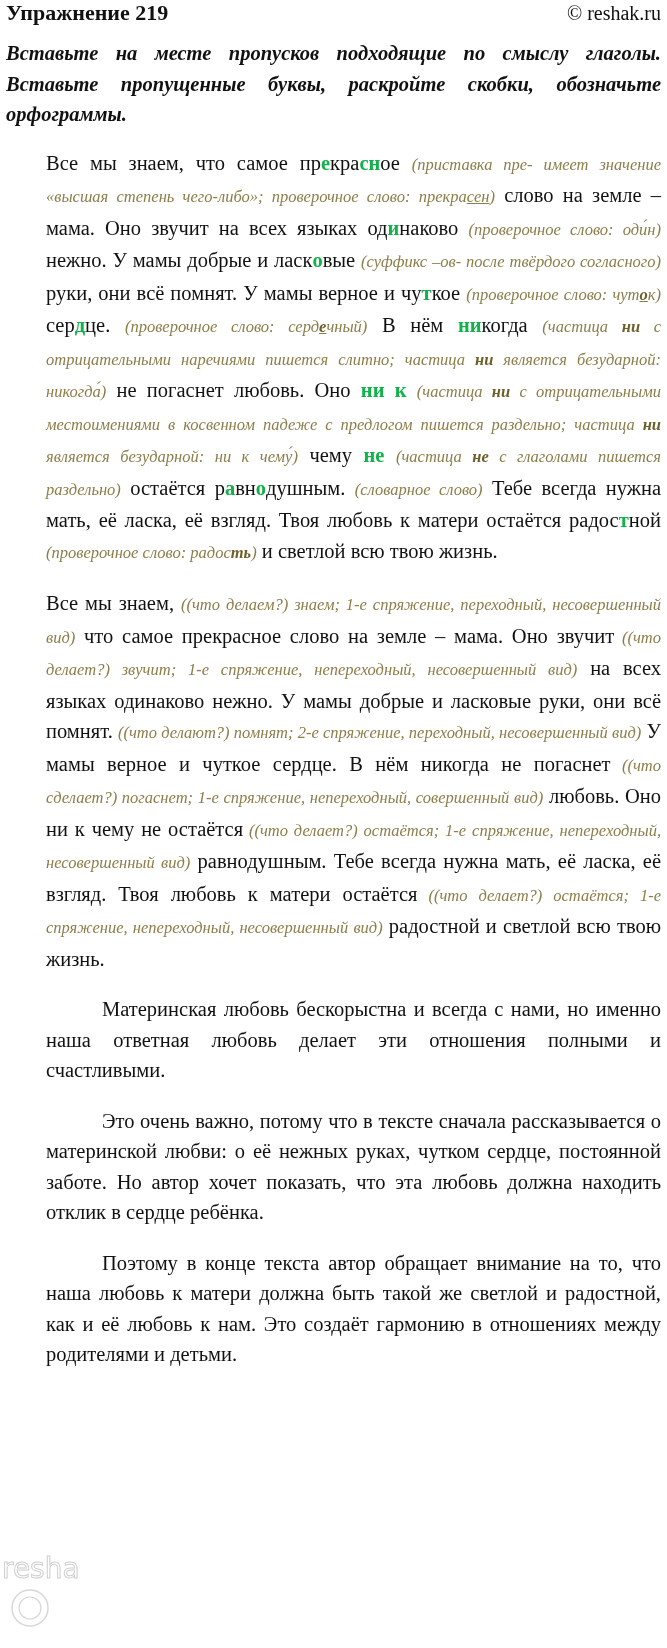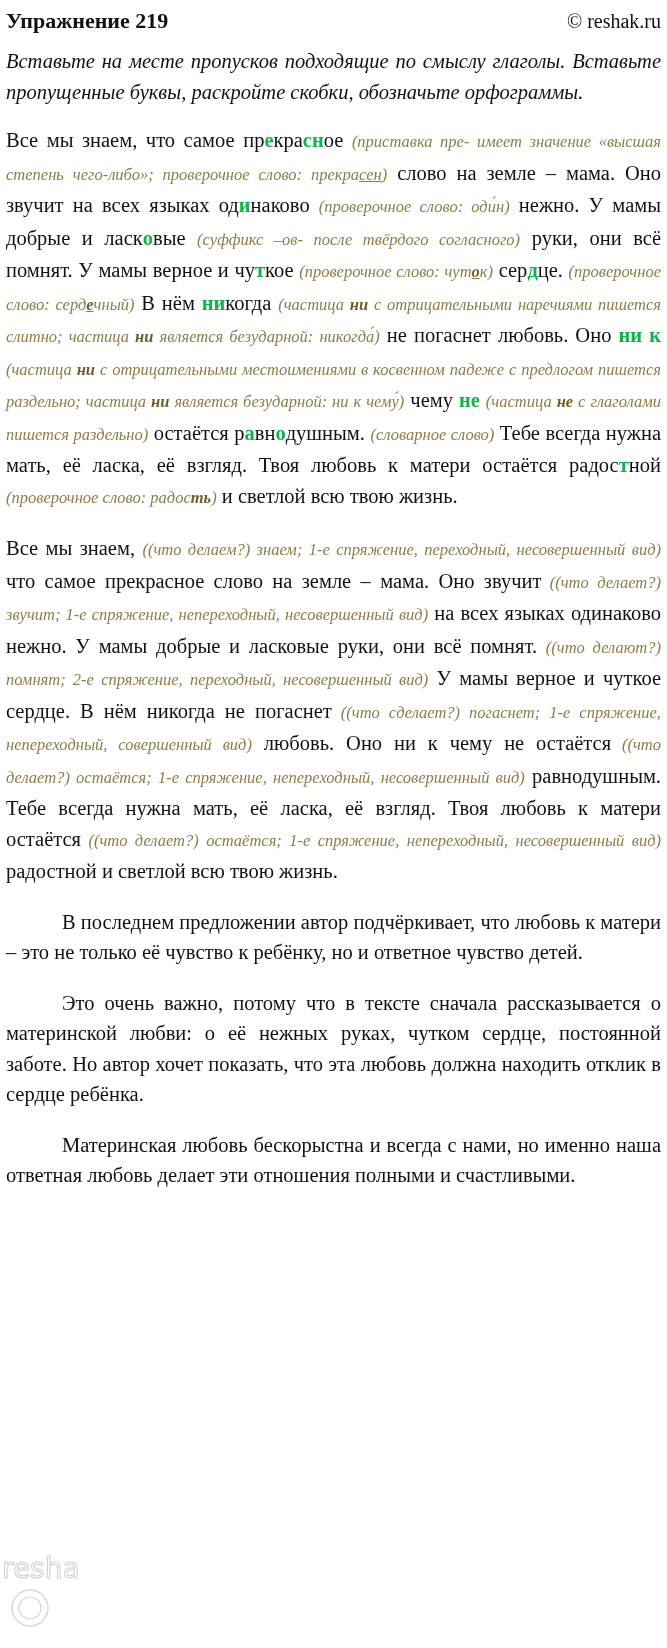--- a/index.html
+++ b/index.html
@@ -4,30 +4,30 @@
 <style>
   html, body { margin: 0; padding: 0; background: #ffffff; }
   body {
     width: 667px;
     height: 1648px;
     overflow: hidden;
     position: relative;
     font-family: "Liberation Serif", serif;
     color: #111111;
   }
-  .page { padding: 8px 6px 0 6px; }
+  .page { padding: 0 6px 0 6px; }
   .header {
     display: flex; justify-content: space-between; align-items: baseline;
     height: 30px; padding-top: 0;
   }
   .title { font-weight: bold; font-size: 22px; letter-spacing: 0; }
   .site { font-size: 20px; }
   p { margin: 0; text-align: justify; font-size: 20.5px; line-height: 30.5px; }
-  .task { font-style: italic; margin-top: 10px; }
-  .block { margin-top: 20px; }
+  .task { font-style: italic; margin-top: 10px; font-weight: bold; }
+  .block { margin-top: 20px; margin-left: 40px; }
   .note { font-style: italic; color: #8c7d4a; font-size: 16.5px; }
   .note b { font-weight: bold; color: #6e5f2a; }
   .note u { text-decoration: underline; }
   .g { color: #11b24a; font-weight: bold; }
   .verb { }
   .indent { text-indent: 56px; }
   .watermark {
     position: absolute; left: 0; top: 1548px; width: 80px; height: 100px;
     pointer-events: none;
   }
@@ -42,23 +42,23 @@
   </div>
 
   <p class="task" style="margin-top:8px;">Вставьте на месте пропусков подходящие по смыслу глаголы. Вставьте пропущенные буквы, раскройте скобки, обозначьте орфограммы.</p>
 
   <p class="block" style="margin-top:18px;"><span>Все мы знаем, что самое пр</span><span class="g">е</span><span>кра</span><span class="g">сн</span><span>ое </span><span class="note"><span>(приставка пре- имеет значение «высшая степень чего-либо»; проверочное слово: прекра</span><u>сен</u><span>)</span></span><span> слово на земле – мама. Оно звучит на всех языках од</span><span class="g">и</span><span>наково </span><span class="note">(проверочное слово: оди́н)</span><span> нежно. У мамы добрые и ласк</span><span class="g">о</span><span>вые </span><span class="note">(суффикс –ов- после твёрдого согласного)</span><span> руки, они всё помнят. У мамы верное и чу</span><span class="g">т</span><span>кое </span><span class="note"><span>(проверочное слово: чут</span><u><b>о</b></u><span>к)</span></span><span> сер</span><span class="g">д</span><span>це. </span><span class="note"><span>(проверочное слово: серд</span><u><b>е</b></u><span>чный)</span></span><span> В нём </span><span class="g">ни</span><span>когда </span><span class="note"><span>(частица </span><b>ни</b><span> с отрицательными наречиями пишется слитно; частица </span><b>ни</b><span> является безударной: никогда́)</span></span><span> не погаснет любовь. Оно </span><span class="g">ни к</span><span> </span><span class="note"><span>(частица </span><b>ни</b><span> с отрицательными местоимениями в косвенном падеже с предлогом пишется раздельно; частица </span><b>ни</b><span> является безударной: ни к чему́)</span></span><span> чему </span><span class="g">не</span><span> </span><span class="note"><span>(частица </span><b>не</b><span> с глаголами пишется раздельно)</span></span><span> остаётся р</span><span class="g">а</span><span>вн</span><span class="g">о</span><span>душным. </span><span class="note">(словарное слово)</span><span> Тебе всегда нужна мать, её ласка, её взгляд. Твоя любовь к матери остаётся радос</span><span class="g">т</span><span>ной </span><span class="note"><span>(проверочное слово: радос</span><b>ть</b><span>)</span></span><span> и светлой всю твою жизнь.</span></p>
 
 
   <p class="block"><span>Все мы </span><span class="verb">знаем</span><span>, </span><span class="note">((что делаем?) знаем; 1-е спряжение, переходный, несовершенный вид)</span><span> что самое прекрасное слово на земле – мама. Оно </span><span class="verb">звучит</span><span class="note"> ((что делает?) звучит; 1-е спряжение, непереходный, несовершенный вид)</span><span> на всех языках одинаково нежно. У мамы добрые и ласковые руки, они всё </span><span class="verb">помнят</span><span>. </span><span class="note">((что делают?) помнят; 2-е спряжение, переходный, несовершенный вид)</span><span> У мамы верное и чуткое сердце. В нём никогда не </span><span class="verb">погаснет</span><span class="note"> ((что сделает?) погаснет; 1-е спряжение, непереходный, совершенный вид)</span><span> любовь. Оно ни к чему не </span><span class="verb">остаётся</span><span class="note"> ((что делает?) остаётся; 1-е спряжение, непереходный, несовершенный вид)</span><span> равнодушным. Тебе всегда нужна мать, её ласка, её взгляд. Твоя любовь к матери </span><span class="verb">остаётся</span><span class="note"> ((что делает?) остаётся; 1-е спряжение, непереходный, несовершенный вид)</span><span> радостной и светлой всю твою жизнь.</span></p>
 
 
-  <p class="block indent">В последнем предложении автор подчёркивает, что любовь к матери – это не только её чувство к ребёнку, но и ответное чувство детей.</p>
+  <p class="block indent">Материнская любовь бескорыстна и всегда с нами, но именно наша ответная любовь делает эти отношения полными и счастливыми.</p>
   <p class="block indent">Это очень важно, потому что в тексте сначала рассказывается о материнской любви: о её нежных руках, чутком сердце, постоянной заботе. Но автор хочет показать, что эта любовь должна находить отклик в сердце ребёнка.</p>
-  <p class="block indent">Материнская любовь бескорыстна и всегда с нами, но именно наша ответная любовь делает эти отношения полными и счастливыми.</p>
+  <p class="block indent">Поэтому в конце текста автор обращает внимание на то, что наша любовь к матери должна быть такой же светлой и радостной, как и её любовь к нам. Это создаёт гармонию в отношениях между родителями и детьми.</p>
 </div>
 
 <div class="watermark">
   <svg width="80" height="100" viewBox="0 0 80 100">
     <text x="2" y="30" font-family="DejaVu Sans, sans-serif" font-size="28" fill="none" stroke="#cfcfcf" stroke-width="1">reshak</text>
     <circle cx="30" cy="60" r="18" fill="none" stroke="#d8d8d8" stroke-width="1.5"></circle>
     <circle cx="30" cy="60" r="11" fill="none" stroke="#d8d8d8" stroke-width="1.2"></circle>
   </svg>
 </div>
 

